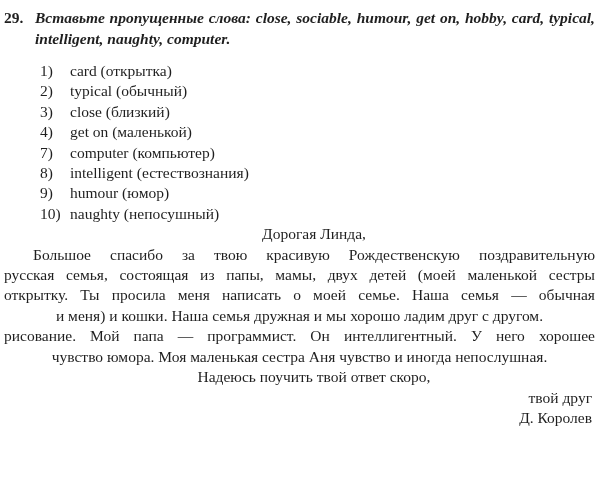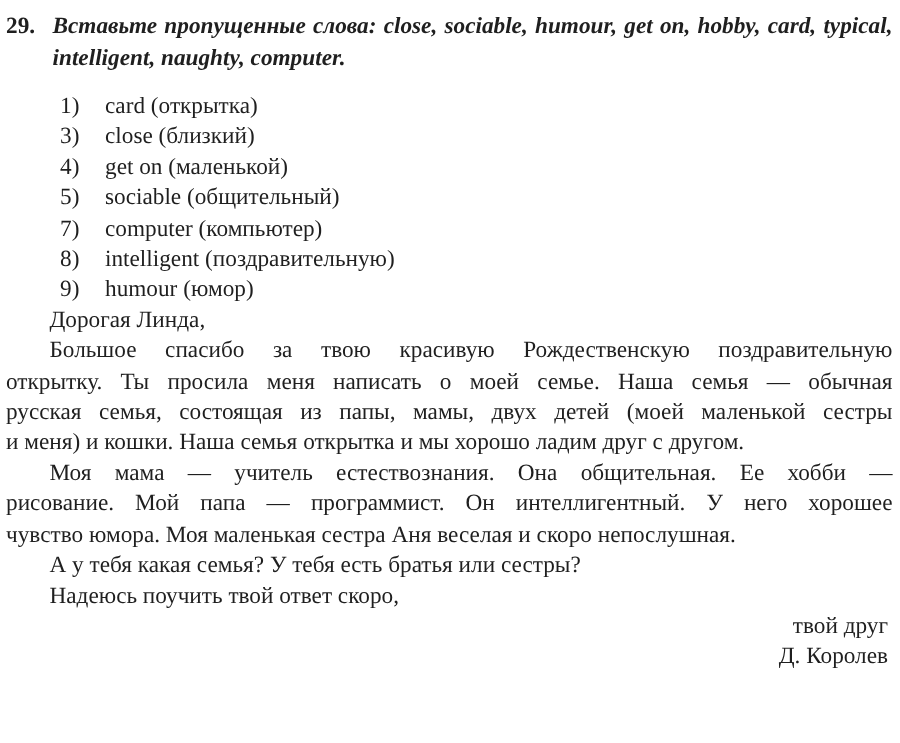--- a/index.html
+++ b/index.html
@@ -27,58 +27,57 @@
   .ex-num { flex: none; width: 31px; }
   .ex-task { flex: 1; text-align: justify; font-style: italic; }
   
   .word-list {
     margin: 12px 0 0 36px;
     line-height: 20.4px;
   }
   .w-num { display: inline-block; width: 30px; }
   
   .letter { line-height: 20.4px; }
-  .pline { margin: 0; }
+  .pline { margin: 0; text-align: center; }
   .ind { text-indent: 29px; }
   .just { text-align: justify; text-align-last: justify; }
   .closing { text-align: right; padding-right: 3px; }
 </style>
 </head>
 <body>
 
 <div class="page">
 
   <div class="exercise-header">
     <span class="ex-num">29.</span>
     <span class="ex-task">Вставьте пропущенные слова: close, sociable, humour, get on, hobby, card, typical, intelligent, naughty, computer.</span>
   </div>
 
   <div class="word-list">
     <div class="w-item"><span class="w-num">1)</span><span>card (открытка)</span></div>
+    <div class="w-item"><span class="w-num">2)</span><span>typical (обычный)</span></div>
     <div class="w-item"><span class="w-num">3)</span><span>close (близкий)</span></div>
     <div class="w-item"><span class="w-num">4)</span><span>get on (маленькой)</span></div>
-    <div class="w-item"><span class="w-num">5)</span><span>sociable (общительный)</span></div>
     <div class="w-item"><span class="w-num">7)</span><span>computer (компьютер)</span></div>
-    <div class="w-item"><span class="w-num">8)</span><span>intelligent (поздравительную)</span></div>
+    <div class="w-item"><span class="w-num">8)</span><span>intelligent (естествознания)</span></div>
     <div class="w-item"><span class="w-num">9)</span><span>humour (юмор)</span></div>
+    <div class="w-item"><span class="w-num">10)</span><span>naughty (непосушный)</span></div>
   </div>
 
   <div class="letter">
     <p class="pline" style="text-indent:29px;">Дорогая Линда,</p>
 
     <p class="pline ind just">Большое спасибо за твою красивую Рождественскую поздравительную</p>
+    <p class="pline just">русская семья, состоящая из папы, мамы, двух детей (моей маленькой сестры</p>
     <p class="pline just">открытку. Ты просила меня написать о моей семье. Наша семья — обычная</p>
-    <p class="pline just">русская семья, состоящая из папы, мамы, двух детей (моей маленькой сестры</p>
-    <p class="pline">и меня) и кошки. Наша семья открытка и мы хорошо ладим друг с другом.</p>
+    <p class="pline">и меня) и кошки. Наша семья дружная и мы хорошо ладим друг с другом.</p>
 
-    <p class="pline ind just">Моя мама — учитель естествознания. Она общительная. Ее хобби —</p>
     <p class="pline just">рисование. Мой папа — программист. Он интеллигентный. У него хорошее</p>
-    <p class="pline">чувство юмора. Моя маленькая сестра Аня веселая и скоро непослушная.</p>
+    <p class="pline">чувство юмора. Моя маленькая сестра Аня чувство и иногда непослушная.</p>
 
-    <p class="pline ind">А у тебя какая семья? У тебя есть братья или сестры?</p>
     <p class="pline ind">Надеюсь поучить твой ответ скоро,</p>
 
     <div class="closing">
       <div>твой друг</div>
       <div>Д. Королев</div>
     </div>
   </div>
 
 </div>
 

